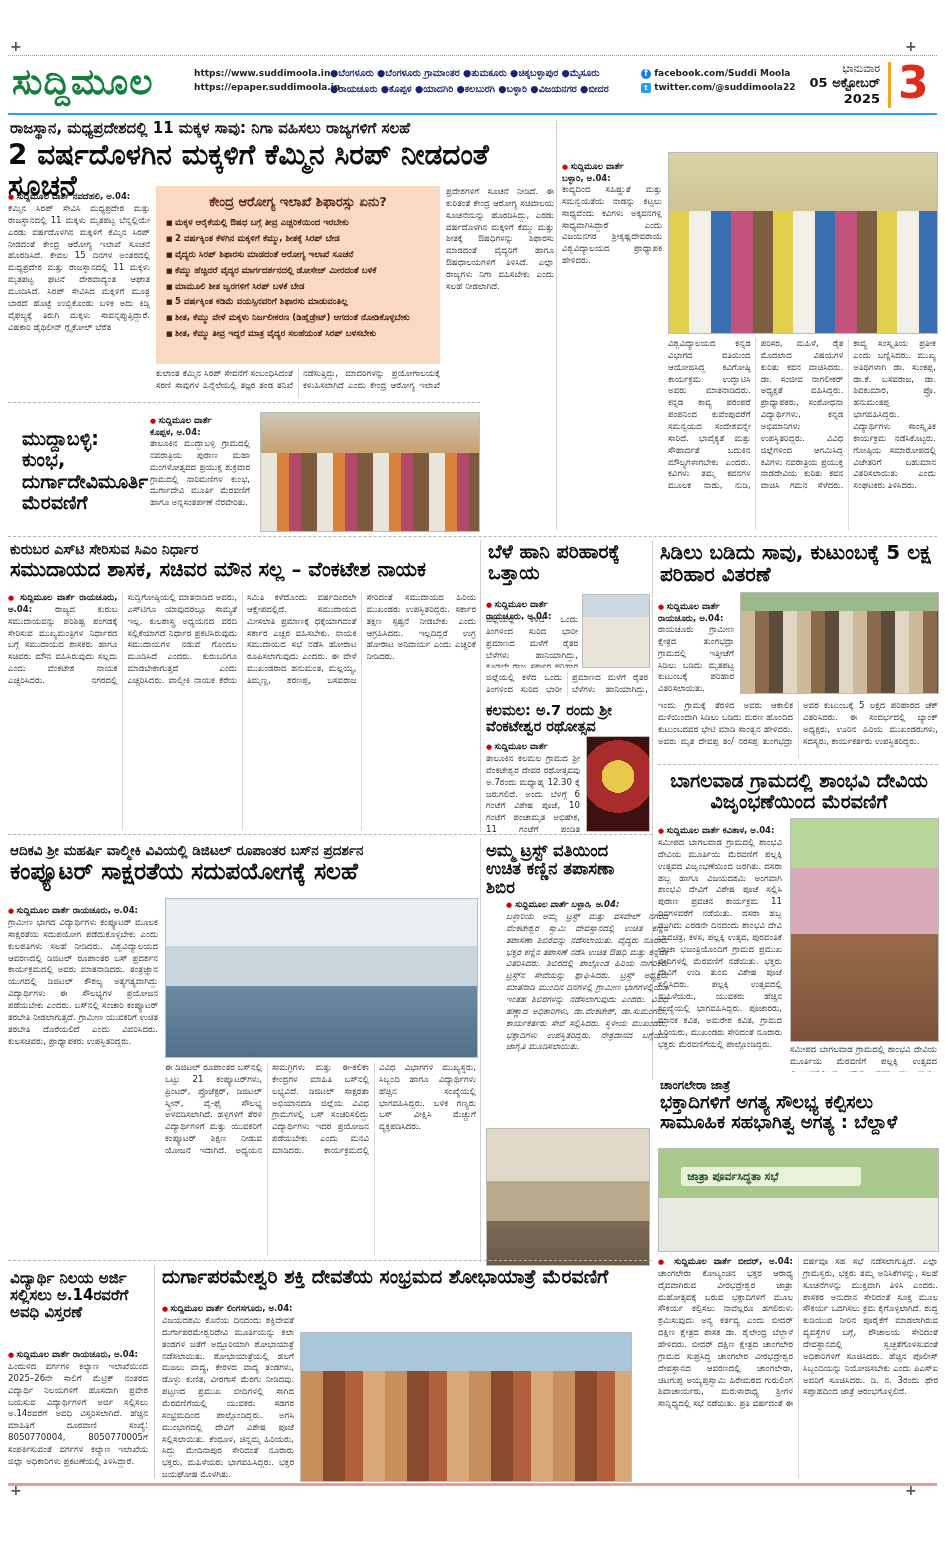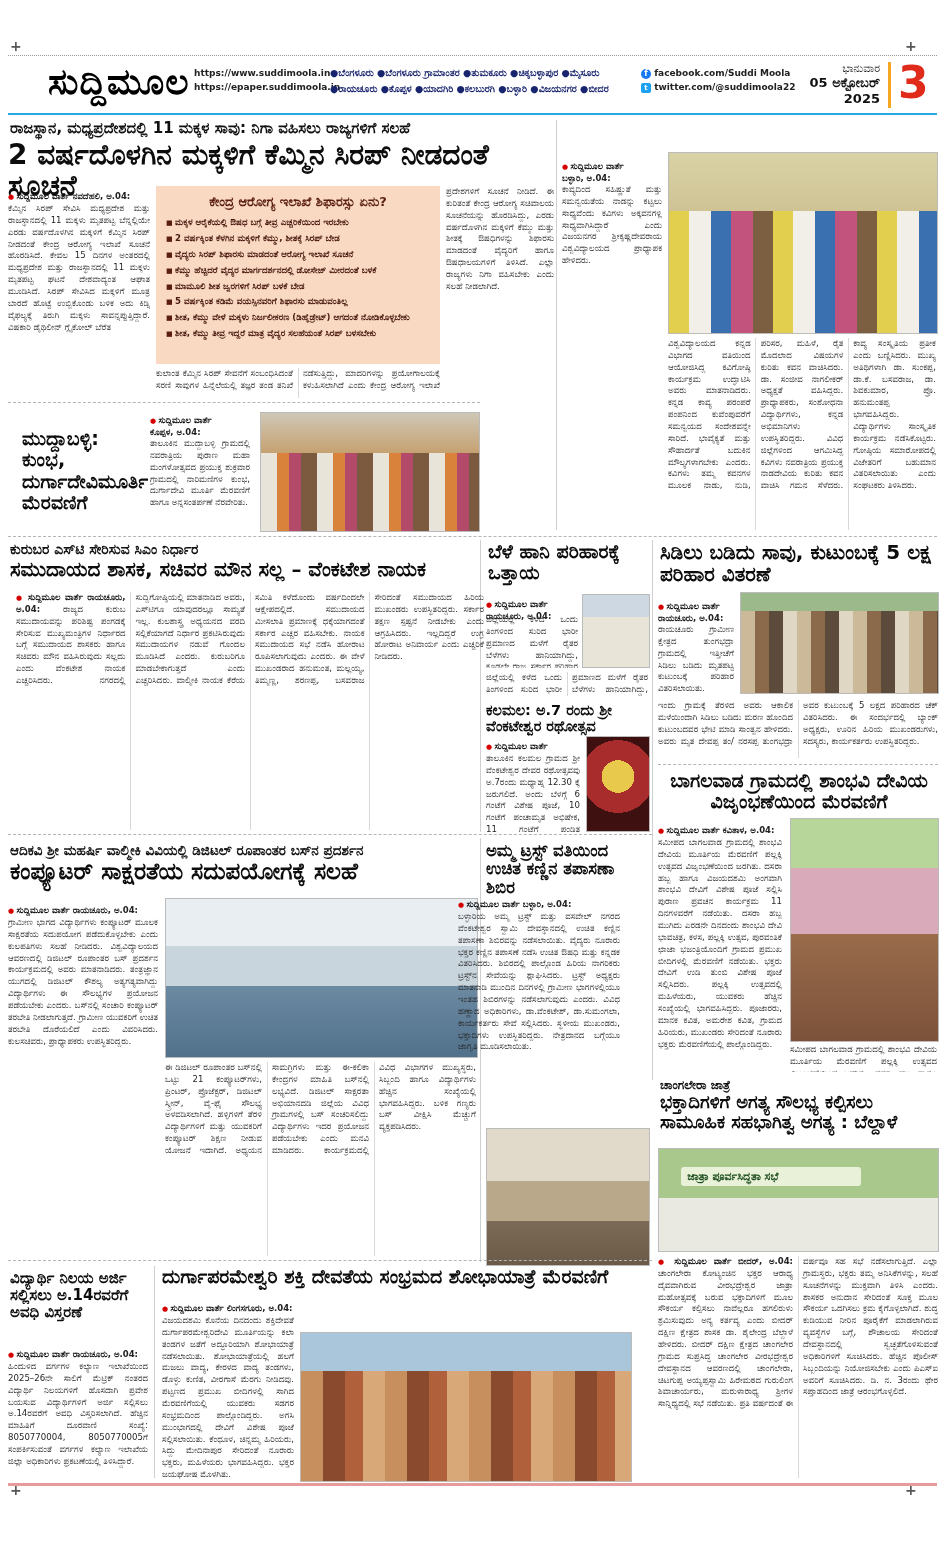--- a/index.html
+++ b/index.html
@@ -5,21 +5,21 @@
   html,body{margin:0;padding:0;background:#ffffff;}
   .page{position:relative;width:945px;height:1545px;background:#fff;overflow:hidden;
         font-family:"DejaVu Sans","Liberation Sans",sans-serif;color:#1a1a1a;}
   .abs{position:absolute;}
   .cropmark{position:absolute;color:#555;font-size:14px;font-weight:bold;}
   .dotted-rule{border-top:1px dotted #999;}
   .pink-rule{background:#e89b9b;height:3px;}
   .blue-rule{background:#2aa7e0;height:2px;}
   .vrule{border-left:1px solid #cfcfcf;}
   .dashrule{border-top:1px dashed #b5b5b5;}
-  .logo{font-size:36px;font-weight:bold;color:#000000;letter-spacing:1px;line-height:1;margin-left:36px;}
+  .logo{font-size:36px;font-weight:bold;color:#15803d;letter-spacing:1px;line-height:1;}
   .hdr-small{font-size:9px;font-weight:bold;color:#222;line-height:1.6;}
   .hdr-cities{font-size:9.5px;font-weight:bold;color:#18246e;line-height:1.7;}
   .hdr-day{font-size:11px;color:#222;text-align:right;}
   .hdr-date{font-size:13px;font-weight:bold;color:#111;text-align:right;}
   .pagenum{font-size:44px;font-weight:bold;color:#e02a1a;line-height:0.95;}
   .orangebar{width:3px;background:#f5a623;}
   .kicker{font-weight:bold;color:#111;}
   .headline{font-weight:bold;color:#0d0d0d;line-height:1.12;}
   .byline{font-size:8.5px;font-weight:bold;color:#111;}
   .byline::before{content:"● ";color:#d40000;font-size:7px;}
@@ -123,21 +123,21 @@
   <div class="photo" style="left:260px;top:412px;width:218px;height:118px;
        background:linear-gradient(180deg,#cfc7b6 0%,#c6a171 34%,rgba(0,0,0,0) 34%),
        repeating-linear-gradient(90deg,#e8e4da 0 16px,#d8823c 16px 28px,#b44a6a 28px 40px,#7c5a40 40px 56px);"></div>
 
   <div class="abs dashrule" style="left:8px;top:536px;width:929px;"></div>
   <div class="abs vrule" style="left:480px;top:540px;height:292px;"></div>
   <div class="abs vrule" style="left:652px;top:540px;height:540px;"></div>
 
   <div class="abs kicker" style="left:10px;top:541px;font-size:14px;">ಕುರುಬರ ಎಸ್‌ಟಿ ಸೇರಿಸುವ ಸಿಎಂ ನಿರ್ಧಾರ</div>
   <div class="abs headline" style="left:10px;top:558px;width:466px;font-size:20px;">ಸಮುದಾಯದ ಶಾಸಕ, ಸಚಿವರ ಮೌನ ಸಲ್ಲ – ವೆಂಕಟೇಶ ನಾಯಕ</div>
-  <div class="abs" style="left:16px;top:592px;width:468px;height:238px;">
+  <div class="abs" style="left:8px;top:592px;width:468px;height:238px;">
     <div class="body cols4" style="height:238px;">
       <span class="byline"><span>ಸುದ್ದಿಮೂಲ ವಾರ್ತೆ</span></span>
       <span class="dateline">ರಾಯಚೂರು, ಅ.04:</span>
       <span>ರಾಜ್ಯದ ಕುರುಬ ಸಮುದಾಯವನ್ನು ಪರಿಶಿಷ್ಟ ಪಂಗಡಕ್ಕೆ ಸೇರಿಸುವ ಮುಖ್ಯಮಂತ್ರಿಗಳ ನಿರ್ಧಾರದ ಬಗ್ಗೆ ಸಮುದಾಯದ ಶಾಸಕರು ಹಾಗೂ ಸಚಿವರು ಮೌನ ವಹಿಸಿರುವುದು ಸಲ್ಲದು ಎಂದು ವೆಂಕಟೇಶ ನಾಯಕ ಎಚ್ಚರಿಸಿದರು. ನಗರದಲ್ಲಿ ಸುದ್ದಿಗೋಷ್ಠಿಯಲ್ಲಿ ಮಾತನಾಡಿದ ಅವರು, ಎಸ್‌ಟಿಗೂ ಯಾವುದರಲ್ಲೂ ಸಾಮ್ಯತೆ ಇಲ್ಲ. ಕುಲಶಾಸ್ತ್ರ ಅಧ್ಯಯನದ ವರದಿ ಸಲ್ಲಿಕೆಯಾಗದೆ ನಿರ್ಧಾರ ಪ್ರಕಟಿಸಿರುವುದು ಸಮುದಾಯಗಳ ನಡುವೆ ಗೊಂದಲ ಮೂಡಿಸಿದೆ ಎಂದರು. ಕುರುಬರಿಗೂ ಮಾಡಬೇಕಾಗುತ್ತದೆ ಎಂದು ಎಚ್ಚರಿಸಿದರು. ವಾಲ್ಮೀಕಿ ನಾಯಕ ಕೆರೆಯ ಸಮಿತಿ ಕಳೆದೊಂದು ವರ್ಷದಿಂದಲೇ ಆಕ್ಷೇಪದಲ್ಲಿದೆ. ಸಮುದಾಯದ ಮೀಸಲಾತಿ ಪ್ರಮಾಣಕ್ಕೆ ಧಕ್ಕೆಯಾಗದಂತೆ ಸರ್ಕಾರ ಎಚ್ಚರ ವಹಿಸಬೇಕು. ನಾಯಕ ಸಮುದಾಯದ ಸಭೆ ನಡೆಸಿ ಹೋರಾಟ ರೂಪಿಸಲಾಗುವುದು ಎಂದರು. ಈ ವೇಳೆ ಮುಖಂಡರಾದ ಹನುಮಂತ, ಮಲ್ಲಯ್ಯ, ತಿಮ್ಮಣ್ಣ, ಶರಣಪ್ಪ, ಬಸವರಾಜ ಸೇರಿದಂತೆ ಸಮುದಾಯದ ಹಿರಿಯ ಮುಖಂಡರು ಉಪಸ್ಥಿತರಿದ್ದರು. ಸರ್ಕಾರ ತಕ್ಷಣ ಸ್ಪಷ್ಟನೆ ನೀಡಬೇಕು ಎಂದು ಆಗ್ರಹಿಸಿದರು. ಇಲ್ಲದಿದ್ದರೆ ಉಗ್ರ ಹೋರಾಟ ಅನಿವಾರ್ಯ ಎಂದು ಎಚ್ಚರಿಕೆ ನೀಡಿದರು.</span>
     </div>
   </div>
 
   <div class="abs headline" style="left:488px;top:541px;width:160px;font-size:19px;">ಬೆಳೆ ಹಾನಿ ಪರಿಹಾರಕ್ಕೆ ಒತ್ತಾಯ</div>
   <div class="photo" style="left:582px;top:594px;width:66px;height:72px;
        background:linear-gradient(180deg,#cdd8e2 0%,#cdd8e2 30%,#e9e4d8 30%,#e9e4d8 100%);"></div>
@@ -186,21 +186,21 @@
   <div class="abs" style="left:8px;top:898px;width:150px;height:358px;">
     <span class="byline"><span>ಸುದ್ದಿಮೂಲ ವಾರ್ತೆ</span>
       <span class="dateline">ರಾಯಚೂರು, ಅ.04:</span></span>
     <div class="body" style="height:340px;">ಗ್ರಾಮೀಣ ಭಾಗದ ವಿದ್ಯಾರ್ಥಿಗಳು ಕಂಪ್ಯೂಟರ್ ಮೂಲಕ ಸಾಕ್ಷರತೆಯ ಸದುಪಯೋಗ ಪಡೆದುಕೊಳ್ಳಬೇಕು ಎಂದು ಕುಲಪತಿಗಳು ಸಲಹೆ ನೀಡಿದರು. ವಿಶ್ವವಿದ್ಯಾಲಯದ ಆವರಣದಲ್ಲಿ ಡಿಜಿಟಲ್ ರೂಪಾಂತರ ಬಸ್ ಪ್ರದರ್ಶನ ಕಾರ್ಯಕ್ರಮದಲ್ಲಿ ಅವರು ಮಾತನಾಡಿದರು. ತಂತ್ರಜ್ಞಾನ ಯುಗದಲ್ಲಿ ಡಿಜಿಟಲ್ ಕೌಶಲ್ಯ ಅತ್ಯಗತ್ಯವಾಗಿದ್ದು ವಿದ್ಯಾರ್ಥಿಗಳು ಈ ಸೌಲಭ್ಯಗಳ ಪ್ರಯೋಜನ ಪಡೆಯಬೇಕು ಎಂದರು. ಬಸ್‌ನಲ್ಲಿ ಸಂಚಾರಿ ಕಂಪ್ಯೂಟರ್ ತರಬೇತಿ ನೀಡಲಾಗುತ್ತದೆ. ಗ್ರಾಮೀಣ ಯುವಕರಿಗೆ ಉಚಿತ ತರಬೇತಿ ದೊರೆಯಲಿದೆ ಎಂದು ವಿವರಿಸಿದರು. ಕುಲಸಚಿವರು, ಪ್ರಾಧ್ಯಾಪಕರು ಉಪಸ್ಥಿತರಿದ್ದರು.</div>
   </div>
   <div class="photo" style="left:165px;top:898px;width:311px;height:158px;
        background:linear-gradient(180deg,#e9eef3 0%,#e9eef3 30%,#c9d5dd 30%,#c9d5dd 55%,#6c8aa2 55%,#51708a 100%);"></div>
   <div class="abs body cols3" style="left:165px;top:1062px;width:311px;height:194px;">ಈ ಡಿಜಿಟಲ್ ರೂಪಾಂತರ ಬಸ್‌ನಲ್ಲಿ ಒಟ್ಟು 21 ಕಂಪ್ಯೂಟರ್‌ಗಳು, ಪ್ರಿಂಟರ್, ಪ್ರೊಜೆಕ್ಟರ್, ಡಿಜಿಟಲ್ ಸ್ಕ್ರೀನ್, ವೈ-ಫೈ ಸೌಲಭ್ಯ ಅಳವಡಿಸಲಾಗಿದೆ. ಹಳ್ಳಿಗಳಿಗೆ ತೆರಳಿ ವಿದ್ಯಾರ್ಥಿಗಳಿಗೆ ಮತ್ತು ಯುವಕರಿಗೆ ಕಂಪ್ಯೂಟರ್ ಶಿಕ್ಷಣ ನೀಡುವ ಯೋಜನೆ ಇದಾಗಿದೆ. ಅಧ್ಯಯನ ಸಾಮಗ್ರಿಗಳು ಮತ್ತು ಈ-ಕಲಿಕಾ ಕೇಂದ್ರಗಳ ಮಾಹಿತಿ ಬಸ್‌ನಲ್ಲಿ ಲಭ್ಯವಿದೆ. ಡಿಜಿಟಲ್ ಸಾಕ್ಷರತಾ ಅಭಿಯಾನದಡಿ ಜಿಲ್ಲೆಯ ವಿವಿಧ ಗ್ರಾಮಗಳಲ್ಲಿ ಬಸ್ ಸಂಚರಿಸಲಿದ್ದು ವಿದ್ಯಾರ್ಥಿಗಳು ಇದರ ಪ್ರಯೋಜನ ಪಡೆಯಬೇಕು ಎಂದು ಮನವಿ ಮಾಡಿದರು. ಕಾರ್ಯಕ್ರಮದಲ್ಲಿ ವಿವಿಧ ವಿಭಾಗಗಳ ಮುಖ್ಯಸ್ಥರು, ಸಿಬ್ಬಂದಿ ಹಾಗೂ ವಿದ್ಯಾರ್ಥಿಗಳು ಹೆಚ್ಚಿನ ಸಂಖ್ಯೆಯಲ್ಲಿ ಭಾಗವಹಿಸಿದ್ದರು. ಬಳಿಕ ಗಣ್ಯರು ಬಸ್ ವೀಕ್ಷಿಸಿ ಮೆಚ್ಚುಗೆ ವ್ಯಕ್ತಪಡಿಸಿದರು.</div>
 
   <div class="abs headline" style="left:486px;top:842px;width:162px;font-size:16.5px;">ಅಮ್ಮ ಟ್ರಸ್ಟ್ ವತಿಯಿಂದ ಉಚಿತ ಕಣ್ಣಿನ ತಪಾಸಣಾ ಶಿಬಿರ</div>
-  <div class="abs" style="left:458px;top:892px;width:162px;height:232px;">
+  <div class="abs" style="left:506px;top:892px;width:162px;height:232px;font-style:italic;">
     <span class="byline"><span>ಸುದ್ದಿಮೂಲ ವಾರ್ತೆ</span>
       <span class="dateline">ಬಳ್ಳಾರಿ, ಅ.04:</span></span>
     <div class="body" style="height:214px;">ಬಳ್ಳಾರಿಯ ಅಮ್ಮ ಟ್ರಸ್ಟ್ ಮತ್ತು ವಸವೇಲ್ ನಗರದ ವೆಂಕಟೇಶ್ವರ ಸ್ವಾಮಿ ದೇವಸ್ಥಾನದಲ್ಲಿ ಉಚಿತ ಕಣ್ಣಿನ ತಪಾಸಣಾ ಶಿಬಿರವನ್ನು ನಡೆಸಲಾಯಿತು. ವೈದ್ಯರು ನೂರಾರು ಭಕ್ತರ ಕಣ್ಣಿನ ತಪಾಸಣೆ ನಡೆಸಿ ಉಚಿತ ಔಷಧಿ ಮತ್ತು ಕನ್ನಡಕ ವಿತರಿಸಿದರು. ಶಿಬಿರದಲ್ಲಿ ಪಾಲ್ಗೊಂಡ ಹಿರಿಯ ನಾಗರಿಕರು ಟ್ರಸ್ಟ್‌ನ ಸೇವೆಯನ್ನು ಶ್ಲಾಘಿಸಿದರು. ಟ್ರಸ್ಟ್ ಅಧ್ಯಕ್ಷರು ಮಾತನಾಡಿ ಮುಂದಿನ ದಿನಗಳಲ್ಲಿ ಗ್ರಾಮೀಣ ಭಾಗಗಳಲ್ಲಿಯೂ ಇಂತಹ ಶಿಬಿರಗಳನ್ನು ನಡೆಸಲಾಗುವುದು ಎಂದರು. ವಿವಿಧ ಹಣ್ಣಾದ ಅಧಿಕಾರಿಗಳು, ಡಾ.ವೆಂಕಟೇಶ್, ಡಾ.ಸುಮಂಗಲಾ, ಕಾರ್ಯಕರ್ತರು ಸೇವೆ ಸಲ್ಲಿಸಿದರು. ಸ್ಥಳೀಯ ಮುಖಂಡರು, ಭಕ್ತಾದಿಗಳು ಉಪಸ್ಥಿತರಿದ್ದರು. ನೇತ್ರದಾನದ ಬಗ್ಗೆಯೂ ಜಾಗೃತಿ ಮೂಡಿಸಲಾಯಿತು.</div>
   </div>
   <div class="photo" style="left:486px;top:1128px;width:162px;height:136px;
        background:linear-gradient(180deg,#e1d9c9 0%,#e1d9c9 38%,#b9a98a 38%,#b9a98a 68%,#7b6b56 68%,#6a5a47 100%);"></div>
 
   <div class="abs kicker" style="left:660px;top:1078px;font-size:12px;">ಚಾಂಗಲೇರಾ ಜಾತ್ರೆ</div>
   <div class="abs headline" style="left:660px;top:1092px;width:278px;font-size:18px;">ಭಕ್ತಾದಿಗಳಿಗೆ ಅಗತ್ಯ ಸೌಲಭ್ಯ ಕಲ್ಪಿಸಲು ಸಾಮೂಹಿಕ ಸಹಭಾಗಿತ್ವ ಅಗತ್ಯ : ಬೆಲ್ದಾಳೆ</div>
   <div class="photo" style="left:658px;top:1148px;width:279px;height:102px;

